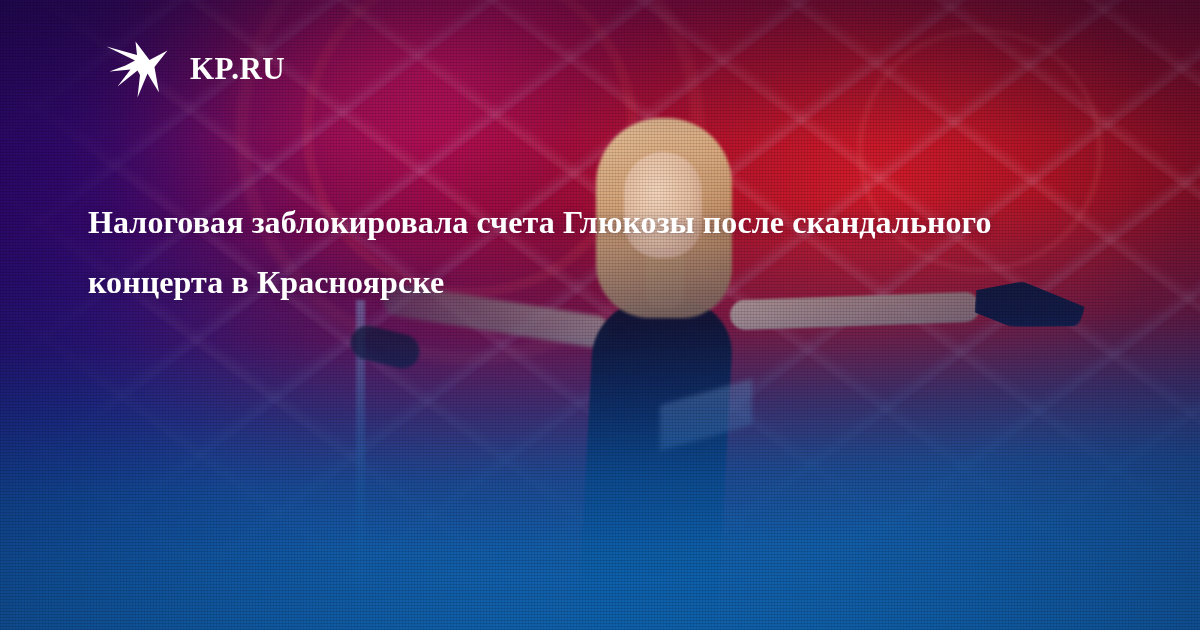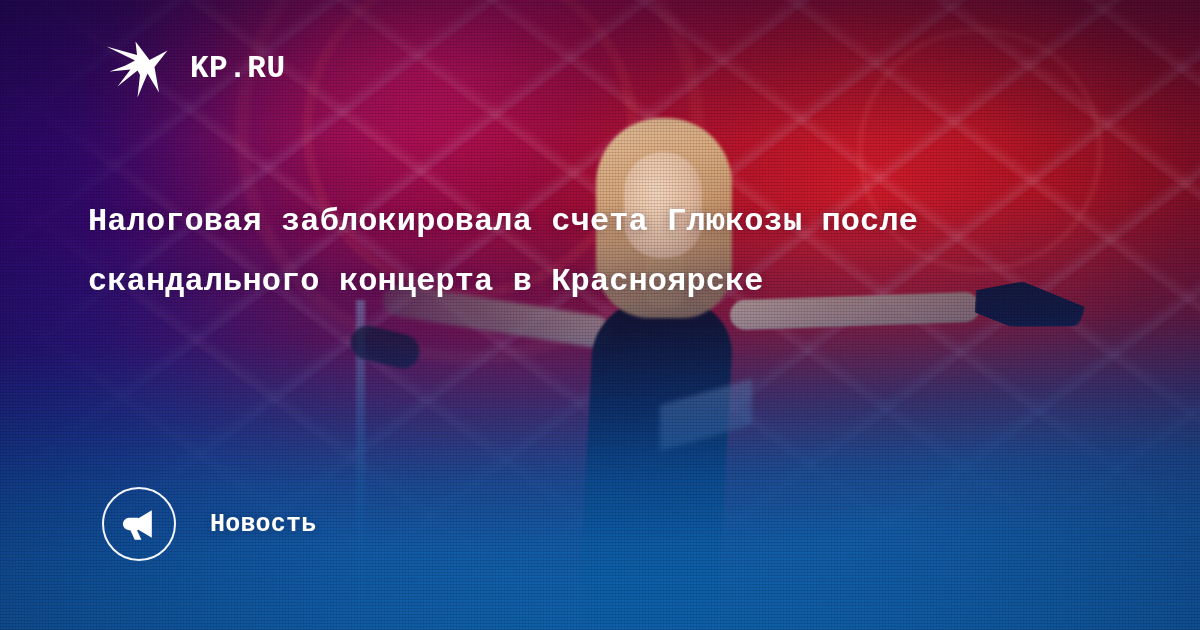--- a/index.html
+++ b/index.html
@@ -6,21 +6,21 @@
   html, body {
     margin: 0;
     padding: 0;
     background: #0b0b18;
   }
   #card {
     position: relative;
     width: 1200px;
     height: 630px;
     overflow: hidden;
-    font-family: Liberation Mono, monospace;
+    font-family: Liberation Serif, serif;
     background: #8b5cf6;
     user-select: none;
   }
 
   
   .layer { position: absolute; inset: 0; }
 
   
   .bg-base {
     background:
@@ -330,25 +330,15 @@
       <svg class="brand-bird" viewBox="0 0 66 68" aria-hidden="true">
         <path fill="#ffffff" d="M2.5 12.5 L31 26.5 L21.5 31.5 L5.5 37.5 L26.5 35.5 L13.5 52.5 L33.5 36.5
                                  L36 41 L33.5 63.5 L43.5 39.5 L55 58.5 L50.5 33 L63.5 16.5 L45.5 26
                                  L31.5 7.5 L33 21 Z"></path>
       </svg>
       <div class="brand-name">KP.RU</div>
     </div>
 
     <h1 class="headline">Налоговая заблокировала счета Глюкозы после скандального концерта в Красноярске</h1>
 
-    <div class="label-row">
-      <div class="label-badge">
-        <svg class="megaphone-icon" viewBox="0 0 40 40" aria-hidden="true">
-          <path fill="#ffffff" d="M33.5 5.5 L33.5 34.5 L18.5 25.5 L18.5 14.5 Z"></path>
-          <path fill="#ffffff" d="M9.5 13.5 L19 13.5 L19 26.5 L9.5 26.5 A6.5 6.5 0 0 1 9.5 13.5 Z"></path>
-          <path fill="#ffffff" d="M9.5 23.5 L16.5 23.5 L22.5 36.5 L15.5 36.5 Z"></path>
-        </svg>
-      </div>
-      <div class="label-text">Новость</div>
-    </div>
 
   </div>
 </div>
 
 </body></html>

